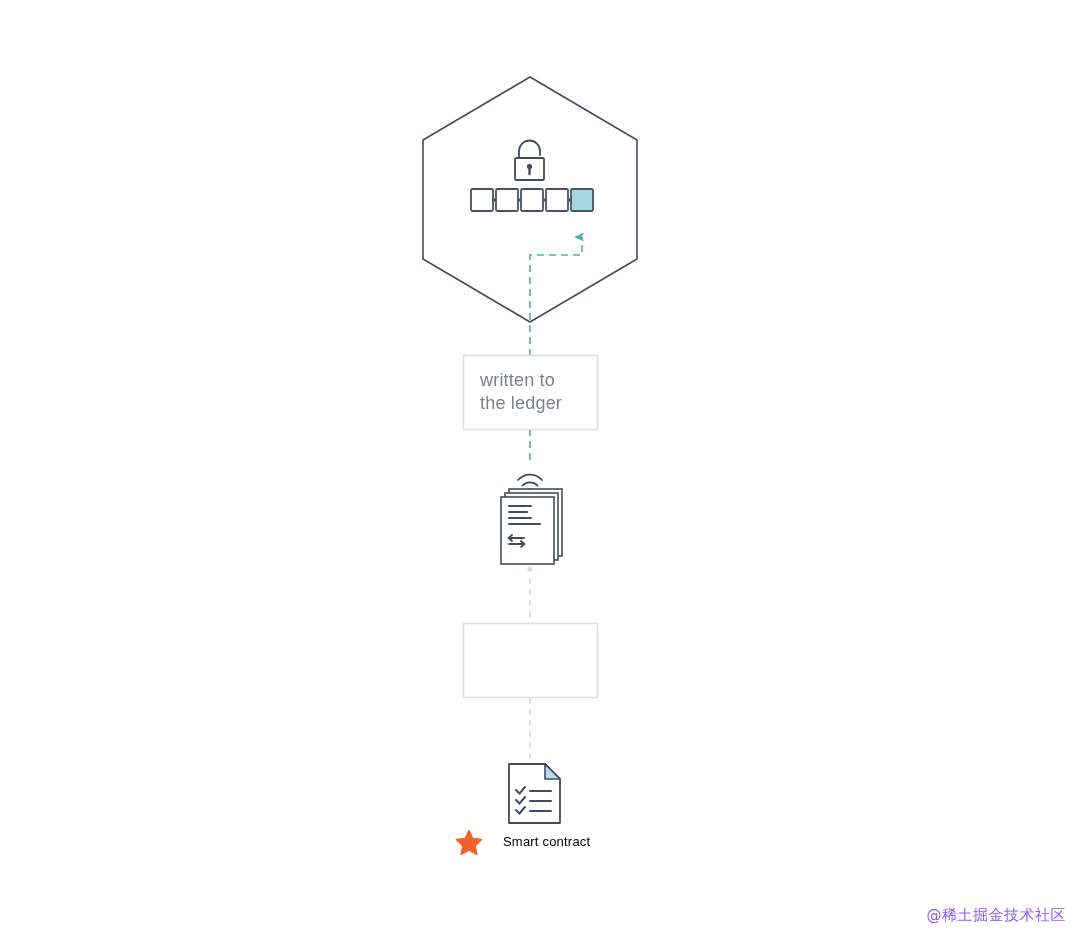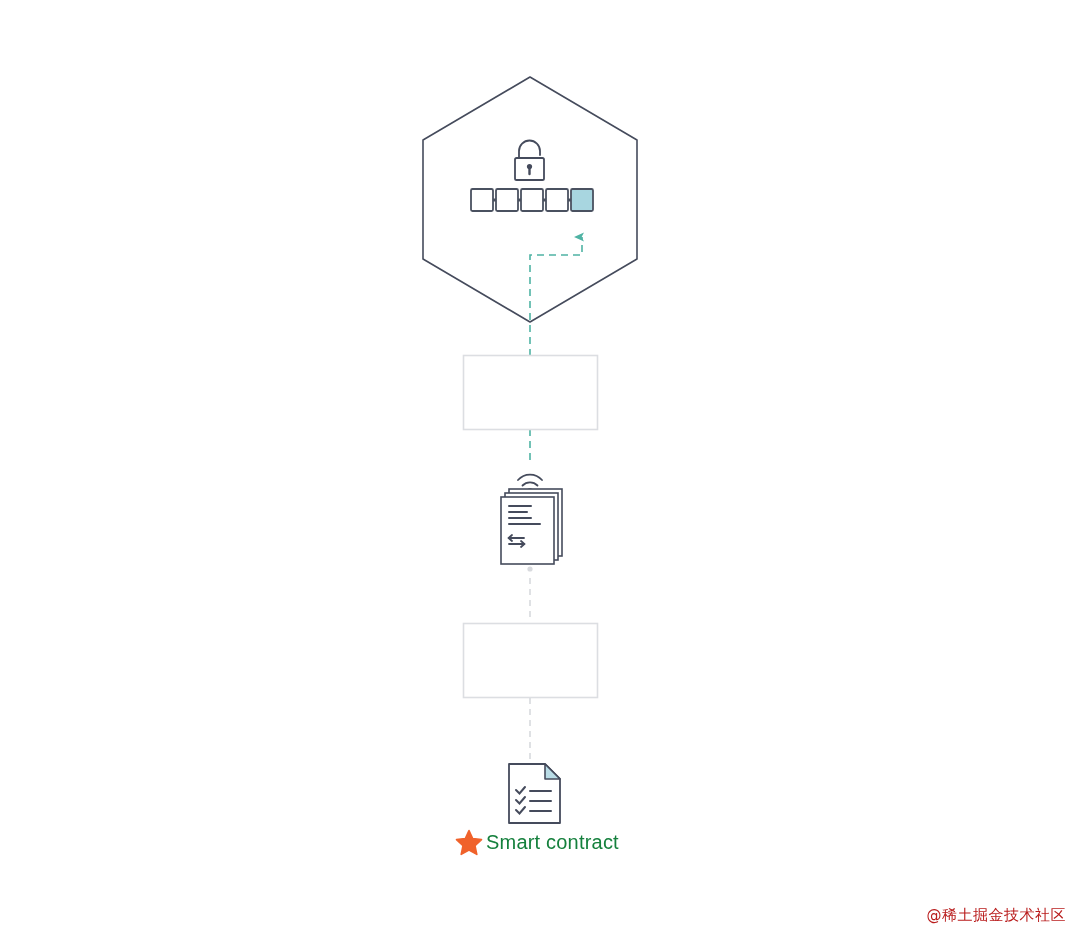--- a/index.html
+++ b/index.html
@@ -47,33 +47,33 @@
     width: 120px;
   }
   #updating-transaction-text {
     left: 480px;
     top: 637px;
     width: 120px;
   }
 
   #smart-contract-label {
     position: absolute;
-    left: 486px;
+    left: 503px;
     top: 831px;
-    color: #15803d;
-    font-size: 20px;
+    color: #000000;
+    font-size: 13px;
     line-height: 22px;
     letter-spacing: 0.2px;
   }
 
   #watermark {
     position: absolute;
     right: 14px;
     bottom: 12px;
-    color: #b91c1c;
+    color: #8b5cf6;
     font-size: 15px;
     letter-spacing: 0.5px;
     font-family: "DejaVu Sans", sans-serif;
   }
 </style>
 </head>
 <body>
 
 <div id="diagram-root">
 
@@ -177,19 +177,21 @@
       </g>
     </g>
 
     <g>
       <path d="M469 830.5 L472.7 838.6 L481.5 839.6 L475 845.7 L476.8 854.4
                L469 850.0 L461.2 854.4 L463 845.7 L456.5 839.6 L465.3 838.6 Z" fill="#f0622b" stroke="#f0622b" stroke-width="1.6" stroke-linejoin="round"></path>
     </g>
 
   </svg>
 
+  <div class="label-box-text" id="written-to-ledger-text">written to
+the ledger</div>
 
 
   <div id="smart-contract-label">Smart contract</div>
 
   <div id="watermark">@稀土掘金技术社区</div>
 
 </div>
 
 </body></html>

